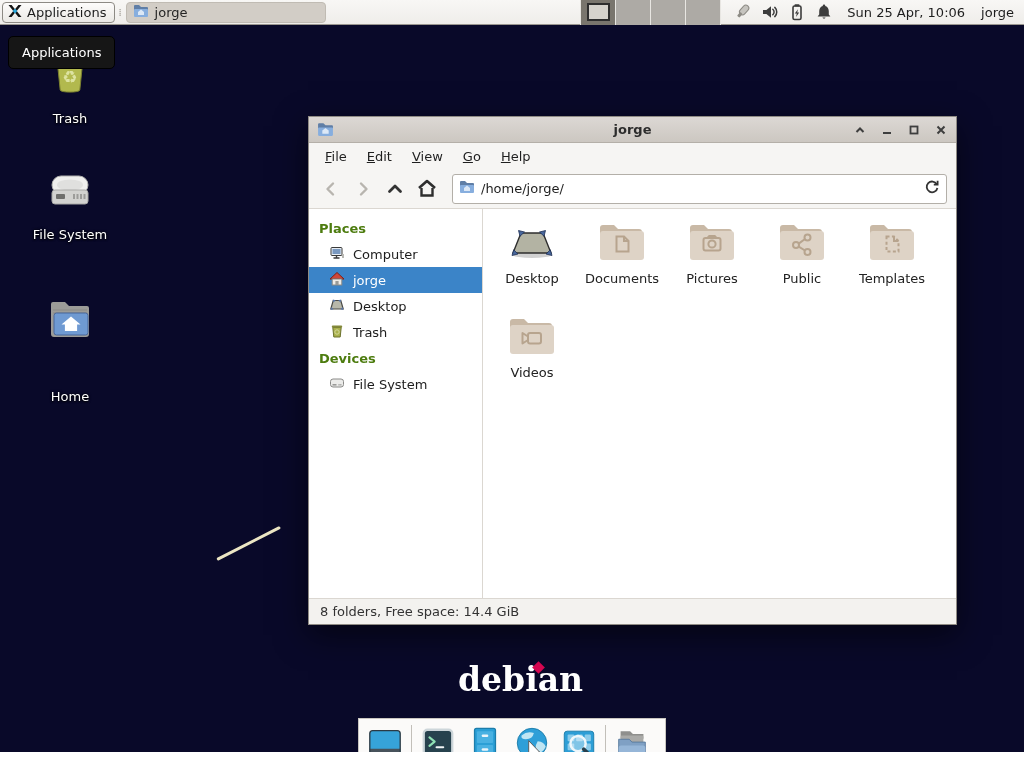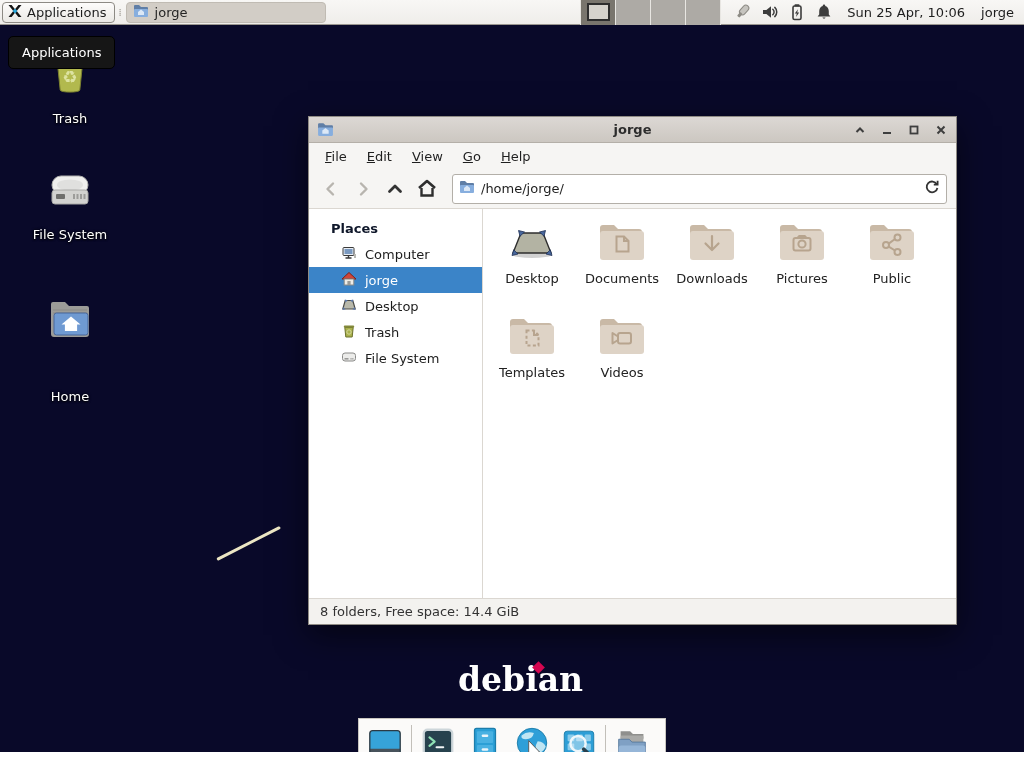--- a/index.html
+++ b/index.html
@@ -57,22 +57,22 @@
   .menu-item::first-letter { text-decoration:underline; }
 
   .toolbar { height:40px; background:#f6f5f3; border-bottom:1px solid #dbd7d1; display:flex; align-items:center; padding:0 9px; gap:6px; }
   .nav-btn { width:26px; height:26px; display:flex; align-items:center; justify-content:center; border-radius:3px; }
   .pathbar { flex:1; height:30px; margin-left:6px; background:#fff; border:1px solid #b3afa8; border-radius:3px;
              display:flex; align-items:center; padding:10px 6px; gap:6px; }
   .pathbar .ptext { flex:1; color:#1d1d1d; }
 
   .win-body { flex:1; display:flex; min-height:0; }
   .sidebar { width:174px; background:#fff; border-right:1px solid #dbd7d1; padding-top:6px; }
-  .side-header { font-weight:bold; color:#0f172a; padding:6px 22px 5px; }
-  .side-item { height:26px; display:flex; align-items:center; gap:8px; padding-left:32px; color:#1d1d1d; }
+  .side-header { font-weight:bold; color:#4d7c0f; padding:6px 10px 5px; }
+  .side-item { height:26px; display:flex; align-items:center; gap:8px; padding-left:20px; color:#1d1d1d; }
   .side-item.selected { background:#3b84c8; color:#fff; }
   .side-item svg { flex:none; }
 
   .fileview { flex:1; background:#fff; padding:6px 0 0 4px; display:flex; flex-wrap:wrap; align-content:flex-start; }
   .file-item { width:90px; height:94px; display:flex; flex-direction:column; align-items:center; padding-top:6px; }
   .file-item .flabel { margin-top:5px; color:#222; }
 
   .statusbar { height:26px; background:#f3f2ef; border-top:1px solid #dbd7d1; display:flex; align-items:center; padding:0 11px; color:#333; }
 
   
@@ -324,20 +324,21 @@
           <span>
             <svg width="16" height="16" viewBox="0 0 16 16">
                 <path d="M3.8 4.5 h8.4 l-1 9.5 h-6.4 Z" fill="#aab14c" stroke="#6c722e" stroke-width="1"></path>
                 <rect x="2.8" y="2.5" width="10.4" height="2.2" rx="1" fill="#83893a"></rect>
                 <circle cx="8" cy="9" r="2.2" fill="none" stroke="#d3d89b" stroke-width="1"></circle>
               </svg>
           </span>
           <span>Trash</span>
         </div>
 
+        <div class="side-header">Devices</div>
 
         <div class="side-item">
           <span>
             <svg width="16" height="16" viewBox="0 0 16 16">
                 <rect x="1.5" y="4" width="13" height="8" rx="2.5" fill="#ececea" stroke="#8a8a88"></rect>
                 <rect x="3.5" y="9" width="4" height="1.6" fill="#9a9a98"></rect>
                 <g fill="#9a9a98">
                   <rect x="9.5" y="9" width="1.1" height="1.6"></rect>
                   <rect x="11.3" y="9" width="1.1" height="1.6"></rect>
                 </g>
@@ -367,32 +368,20 @@
                 <rect x="2" y="10" width="44" height="29" rx="3" fill="#ded3c6"></rect>
                 <g stroke="#b7a48e" stroke-width="2" fill="none">
                   <path d="M18.5 15.5 h7.5 l4.5 4.5 v10.5 h-12 Z"></path>
                   <path d="M26 15.5 v4.5 h4.5"></path>
                 </g>
               </svg>
           </span>
           <div class="flabel">Documents</div>
         </div>
 
-        <div class="file-item">
-          <span>
-            <svg width="48" height="42" viewBox="0 0 48 42">
-                <path d="M2 7 a3 3 0 0 1 3-3 h11 l4 4 h21 a3 3 0 0 1 3 3 v4 H2 Z" fill="#c9b9a6"></path>
-                <rect x="2" y="10" width="44" height="29" rx="3" fill="#ded3c6"></rect>
-                <g stroke="#b7a48e" stroke-width="2.2" fill="none" stroke-linecap="round" stroke-linejoin="round">
-                  <path d="M24 15 v13 M17.5 22.5 L24 29 l6.5-6.5"></path>
-                </g>
-              </svg>
-          </span>
-          <div class="flabel">Downloads</div>
-        </div>
 
 
         <div class="file-item">
           <span>
             <svg width="48" height="42" viewBox="0 0 48 42">
                 <path d="M2 7 a3 3 0 0 1 3-3 h11 l4 4 h21 a3 3 0 0 1 3 3 v4 H2 Z" fill="#c9b9a6"></path>
                 <rect x="2" y="10" width="44" height="29" rx="3" fill="#ded3c6"></rect>
                 <g stroke="#b7a48e" stroke-width="2" fill="none">
                   <rect x="15.5" y="17" width="17" height="12.5" rx="2"></rect>
                   <circle cx="24" cy="23" r="3.6"></circle>

